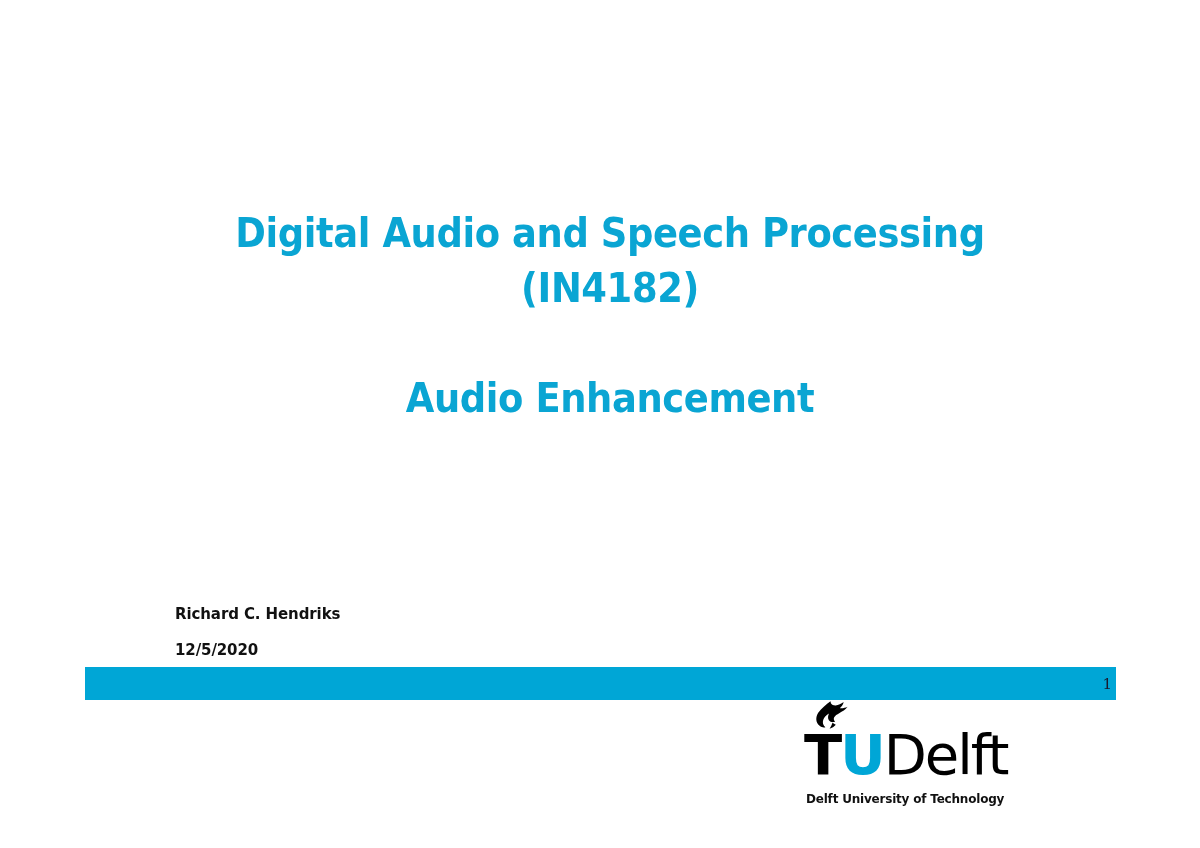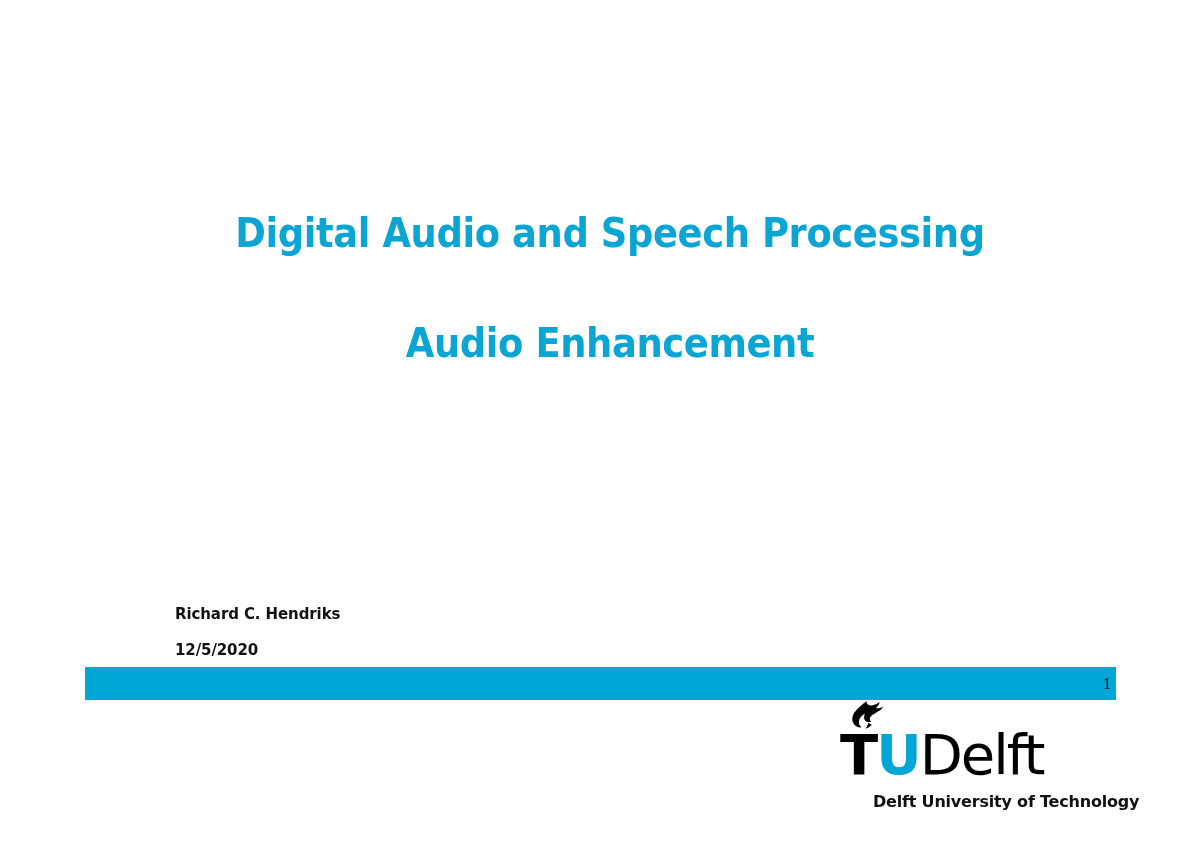--- a/index.html
+++ b/index.html
@@ -75,21 +75,21 @@
     top: 675px;
     font-family: "DejaVu Serif", serif;
     font-size: 15px;
     color: #1a1a2e;
     line-height: 18px;
   }
 
   
   .logo {
     position: absolute;
-    left: 834px;
+    left: 798px;
     top: 700px;
     width: 200px;
     height: 105px;
   }
   .logo-flame {
     position: absolute;
     left: 12px;
     top: 0px;
     width: 42px;
     height: 34px;
@@ -115,34 +115,34 @@
   .logo-delft {
     font-weight: normal;
     color: #000000;
   }
   .logo-tagline {
     position: absolute;
     left: 8px;
     top: 92px;
     font-family: "DejaVu Sans", sans-serif;
     font-weight: bold;
-    font-size: 16px;
+    font-size: 12px;
     color: #111111;
     white-space: nowrap;
     letter-spacing: -0.2px;
-    margin-left: 31px;
   }
 </style>
 </head>
 <body>
 
 <div id="slide">
 
   <div class="title-block">
     <span class="title-line">Digital Audio and Speech Processing</span>
+    <span class="title-line">(IN4182)</span>
     <span class="title-gap"></span>
     <span class="title-line">Audio Enhancement</span>
   </div>
 
   <div class="meta meta-author">Richard C. Hendriks</div>
   <div class="meta meta-date">12/5/2020</div>
 
   <div class="footer-bar"></div>
   <div class="page-number">1</div>
 

